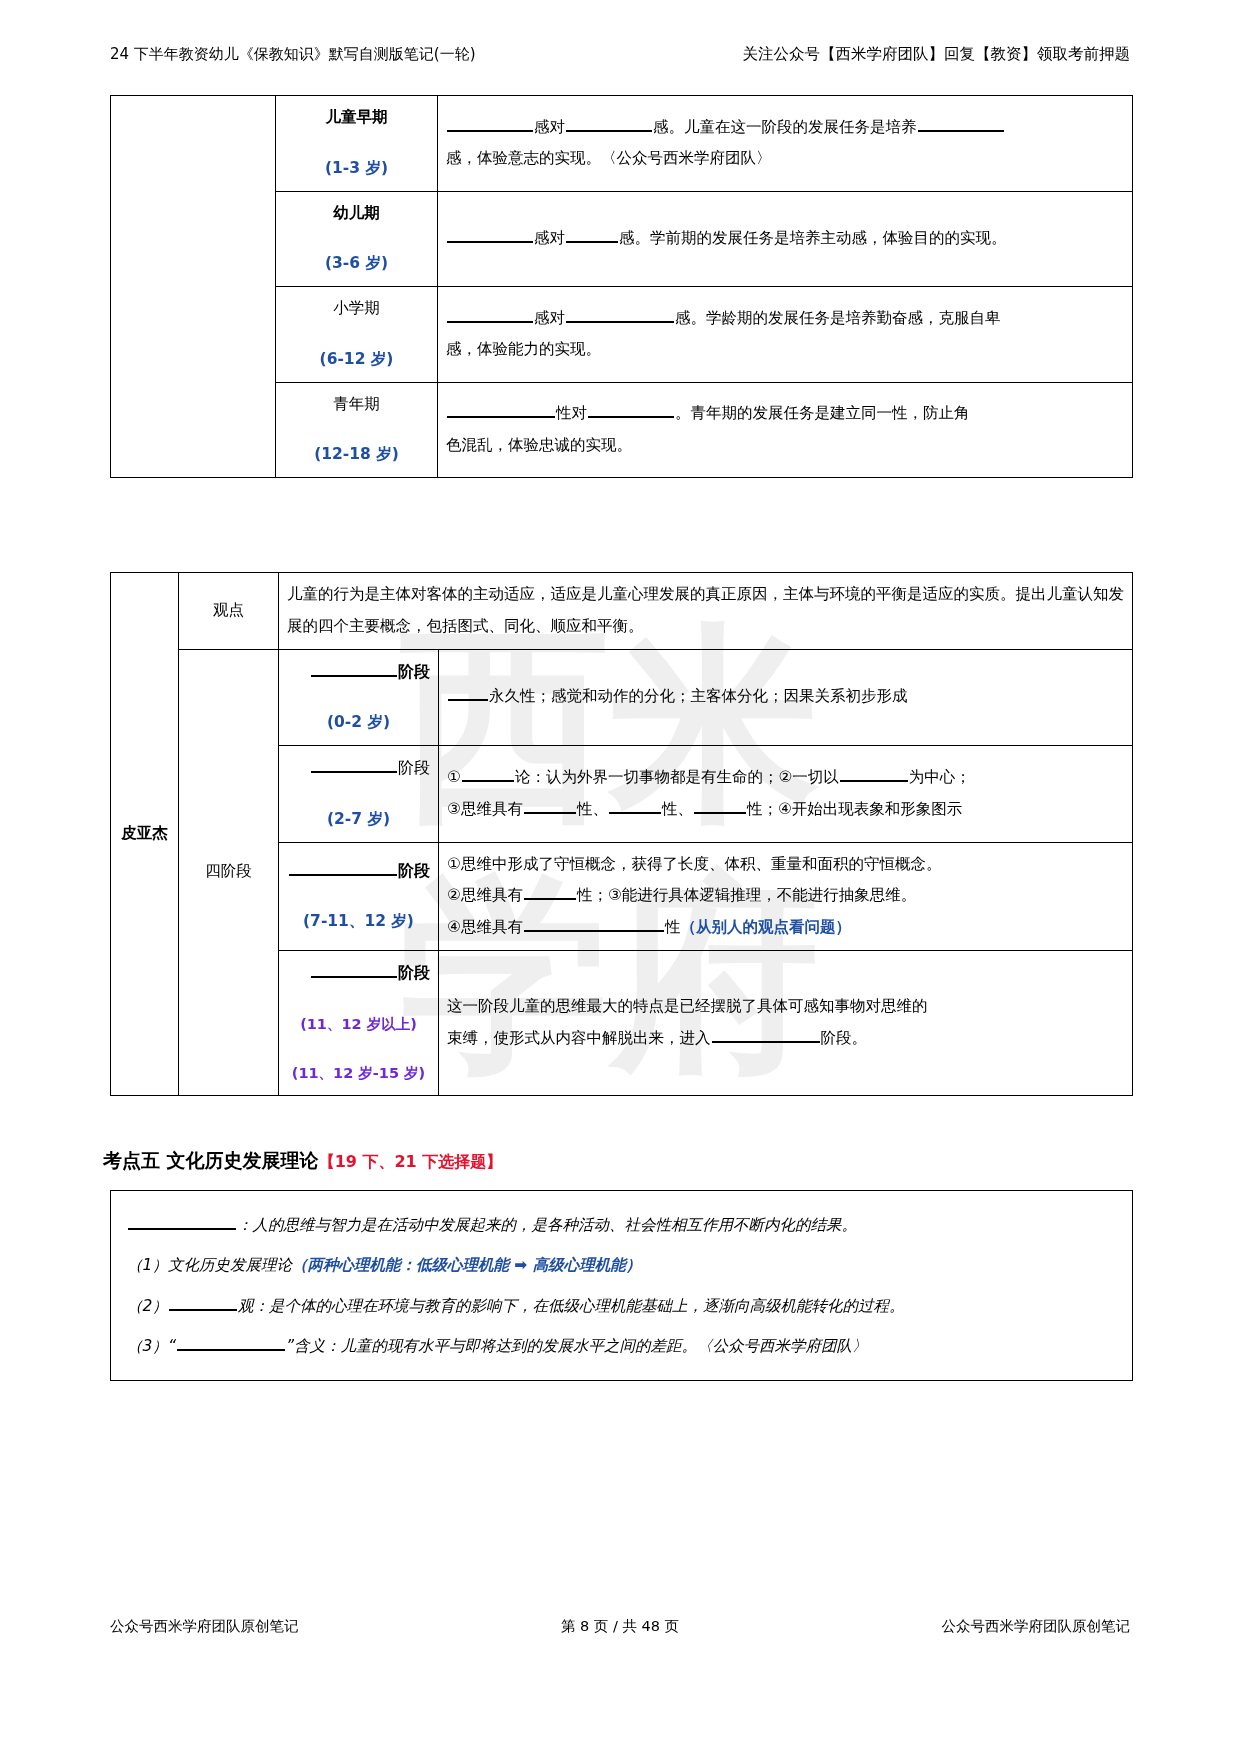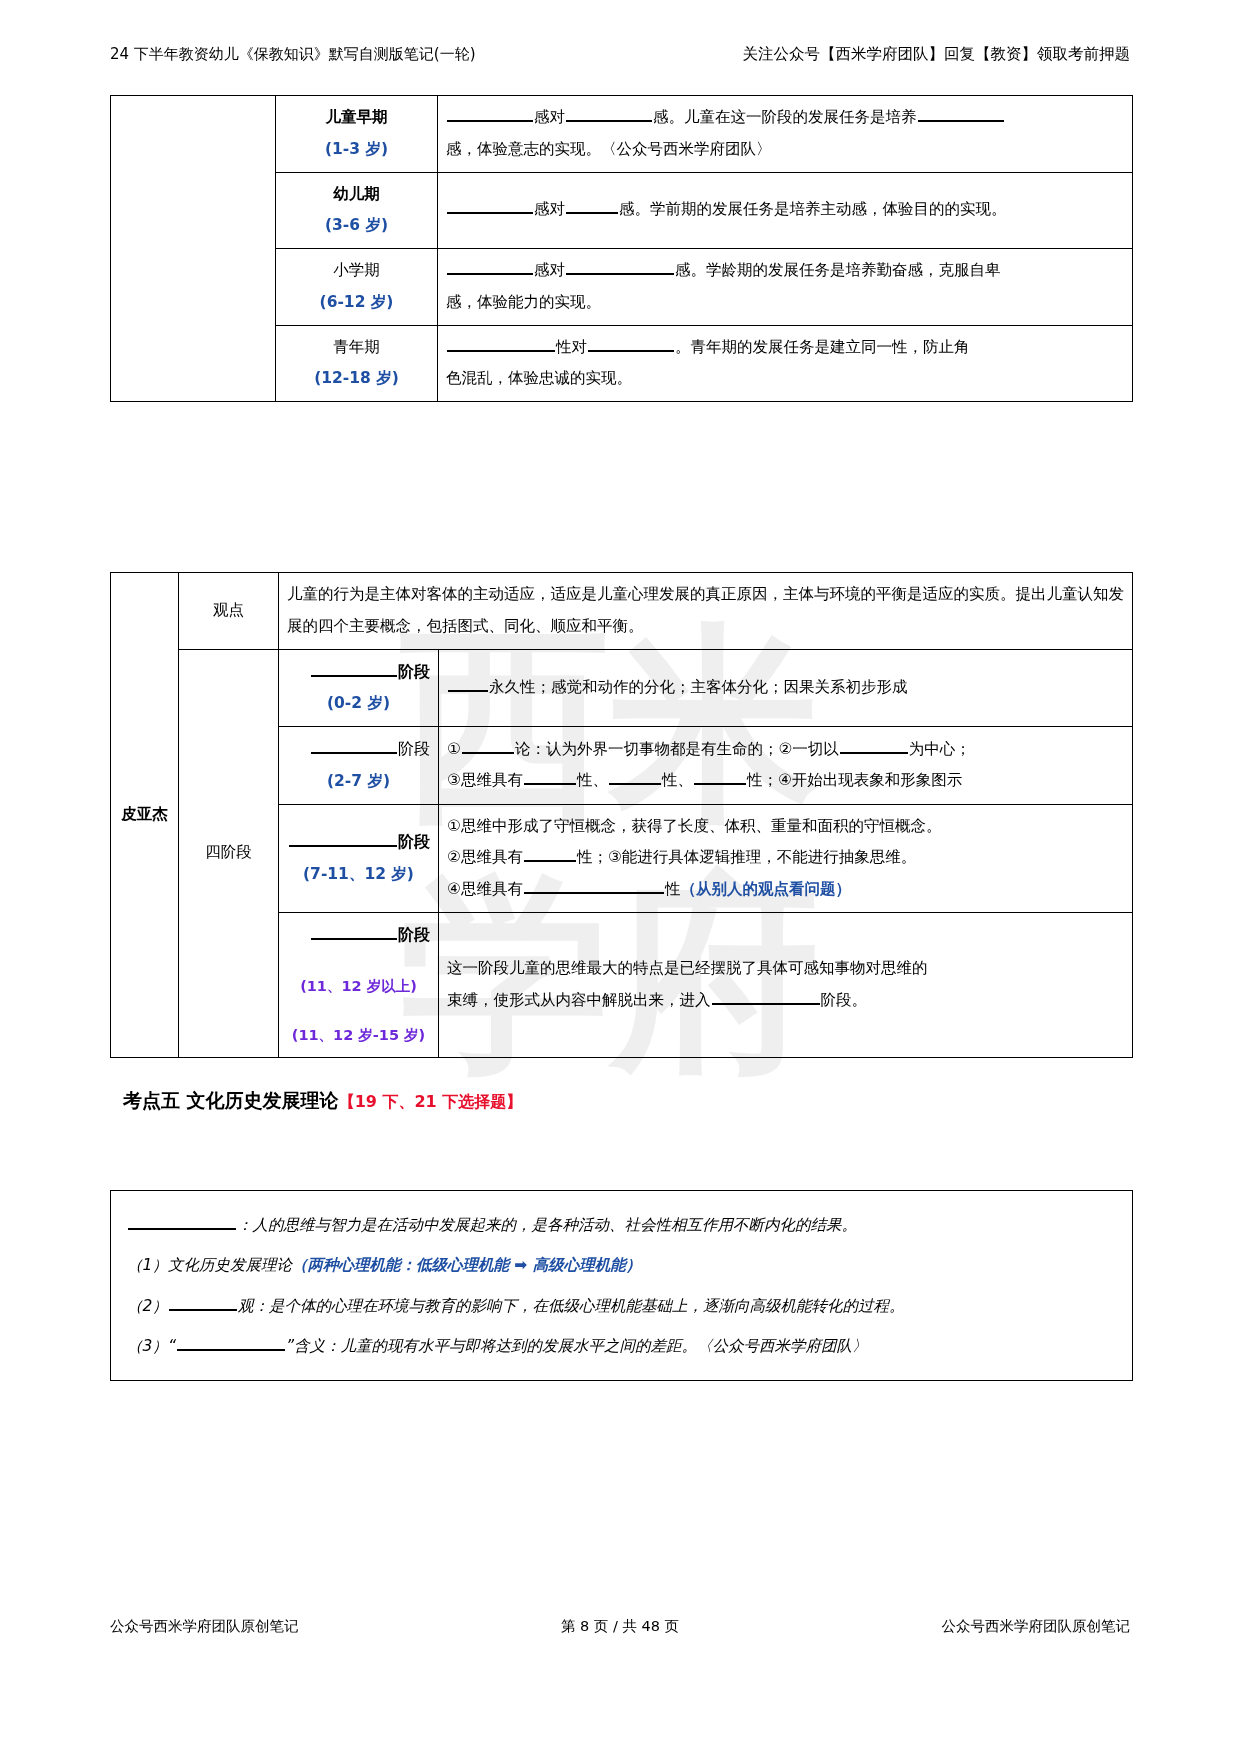--- a/index.html
+++ b/index.html
@@ -82,21 +82,21 @@
   .c-label-plain {
     text-align: center;
     font-size: 16.5px;
   }
   .age {
     display: block;
     text-align: center;
     color: #1f4fa3;
     font-weight: bold;
     font-size: 15.5px;
-    margin-top: 0;
+    margin-top: 19px;
   }
   .age-n {
     display: block;
     text-align: center;
     color: #6d28d9;
     font-weight: bold;
     font-size: 14.5px;
     margin-top: 20px;
   }
   .body-cell { text-align: left; }
@@ -300,21 +300,21 @@
           <span class="age-n">(11、12 岁-15 岁)</span>
         </td>
         <td class="body-cell">
           这一阶段儿童的思维最大的特点是已经摆脱了具体可感知事物对思维的<br>
           束缚，使形式从内容中解脱出来，进入<span class="bl bl-xl"></span>阶段。
         </td>
       </tr>
     </tbody>
   </table>
 
-  <div class="kaodian" style="top:1088px;margin-left:20px;">
+  <div class="kaodian" style="top:1148px;">
     <span>考点五 文化历史发展理论</span><span class="tag">【19 下、21 下选择题】</span>
   </div>
 
   <table class="doc" style="left:110px; top:1190px; width:1022px;">
     <colgroup>
         <col style="width:1022px">
       </colgroup>
     <tbody>
       <tr>
         <td class="body-cell" style="padding:14px 16px; line-height:2.6;font-style:italic;">

